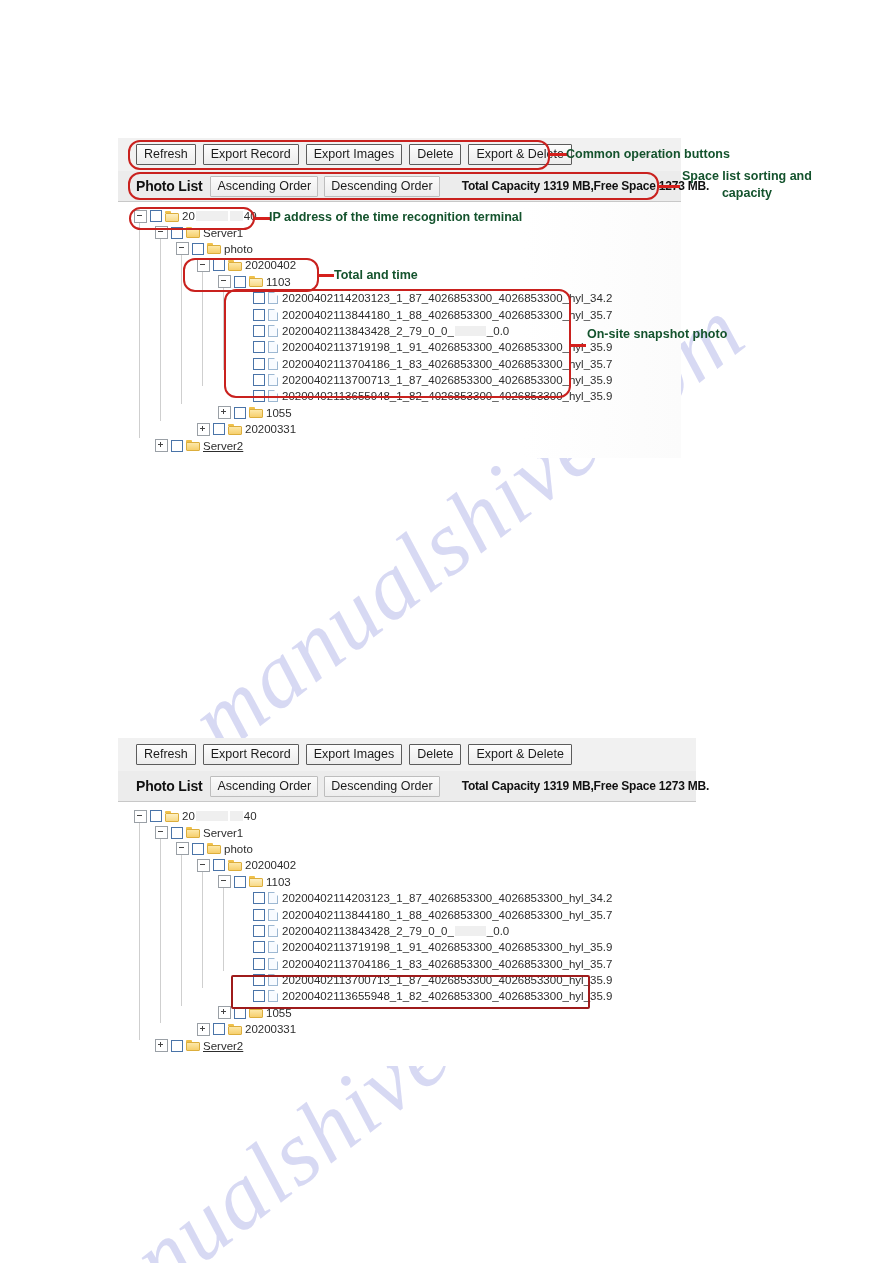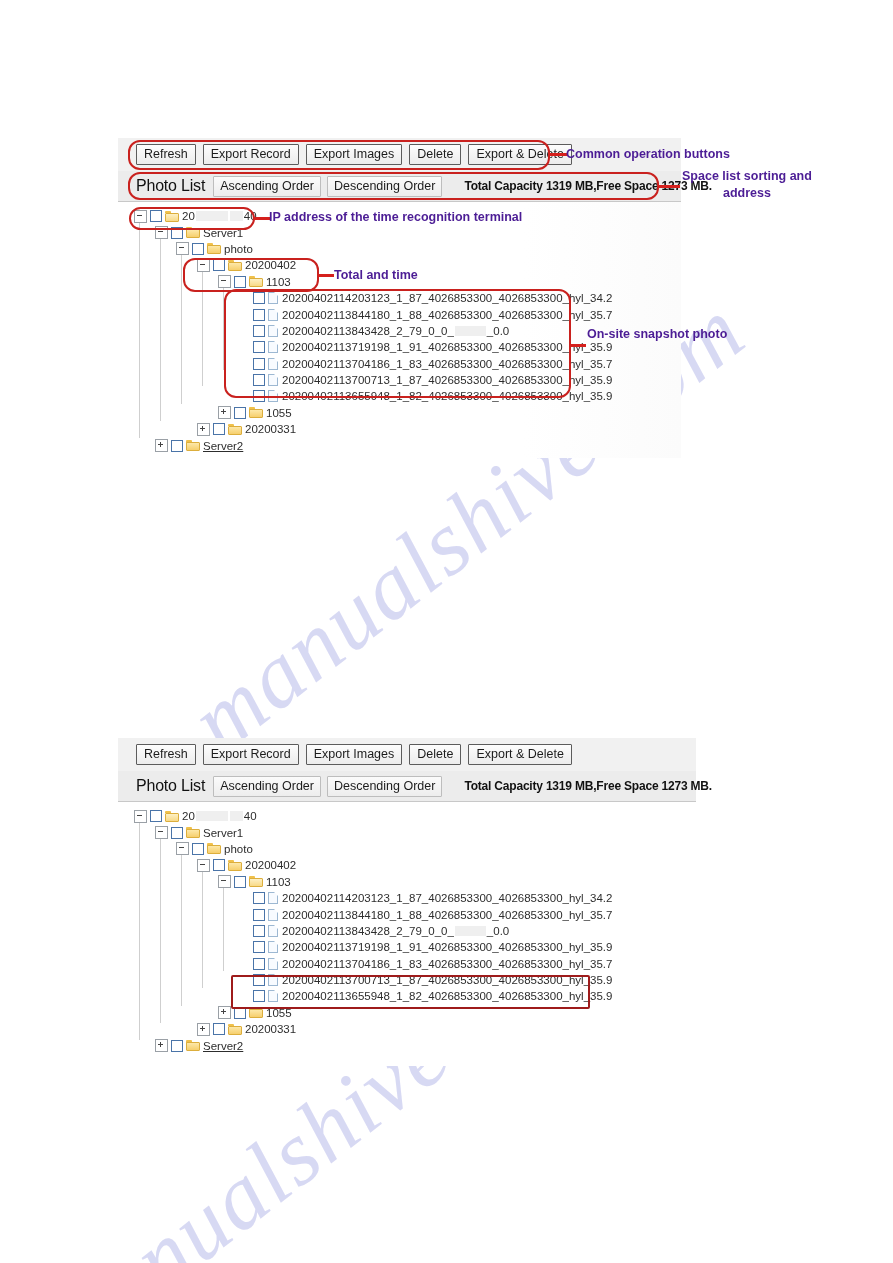--- a/index.html
+++ b/index.html
@@ -78,22 +78,22 @@
     position:absolute;left:0;top:33px;right:0;
     height:31px;
     background:#ececec;
     border-bottom:1px solid #c8c8c8;
     display:flex;align-items:center;
     padding-left:18px;
     box-sizing:border-box;
     gap:6px;
   }
   .photolist-label{
-    font-size:16px;
-    font-weight:normal;
+    font-size:14px;
+    font-weight:bold;
     color:#111;
     letter-spacing:-.2px;
     padding-right:2px;
     white-space:nowrap;
   }
   .sortbtn{
     background:linear-gradient(to bottom,#fbfbfb 0%,#ededed 100%);
     border:1px solid #bdbdbd;
     border-radius:1px;
     font-size:12.5px;
@@ -214,21 +214,21 @@
     position:absolute;
     width:1px;
     background:#cfcfcf;
     z-index:0;
   }
 
   
   .ann{
     position:absolute;
     z-index:9;
-    color:#4c1d95;
+    color:#14532d;
     font-weight:bold;
     font-size:12.5px;
     font-family:"Liberation Sans", sans-serif;
     white-space:nowrap;
     line-height:17px;
   }
   .rbox{
     position:absolute;
     z-index:8;
     border:2.5px solid #c9211e;
@@ -393,21 +393,21 @@
 </div>
 
 <div class="rbox" style="left:128px;top:140px;width:422px;height:30px;"></div>
 <div class="rline" style="left:549px;top:153px;width:18px;"></div>
 <div class="ann" style="left:566px;top:146px;">Common operation buttons</div>
 
 <div class="rbox" style="left:128px;top:172px;width:531px;height:28px;"></div>
 <div class="rline" style="left:658px;top:185px;width:22px;"></div>
 <div class="ann" style="left:682px;top:168px;text-align:center;">
   <span>Space list sorting and</span><br>
-  <span style="display:inline-block;width:100%;text-align:center;">address</span>
+  <span style="display:inline-block;width:100%;text-align:center;">capacity</span>
 </div>
 
 <div class="rbox" style="left:129px;top:207px;width:126px;height:23px;"></div>
 <div class="rline" style="left:254px;top:217px;width:16px;"></div>
 <div class="ann" style="left:269px;top:209px;">IP address of the time recognition terminal</div>
 
 <div class="rbox" style="left:183px;top:258px;width:136px;height:34px;"></div>
 <div class="rline" style="left:318px;top:274px;width:16px;"></div>
 <div class="ann" style="left:334px;top:267px;">Total and time</div>
 

